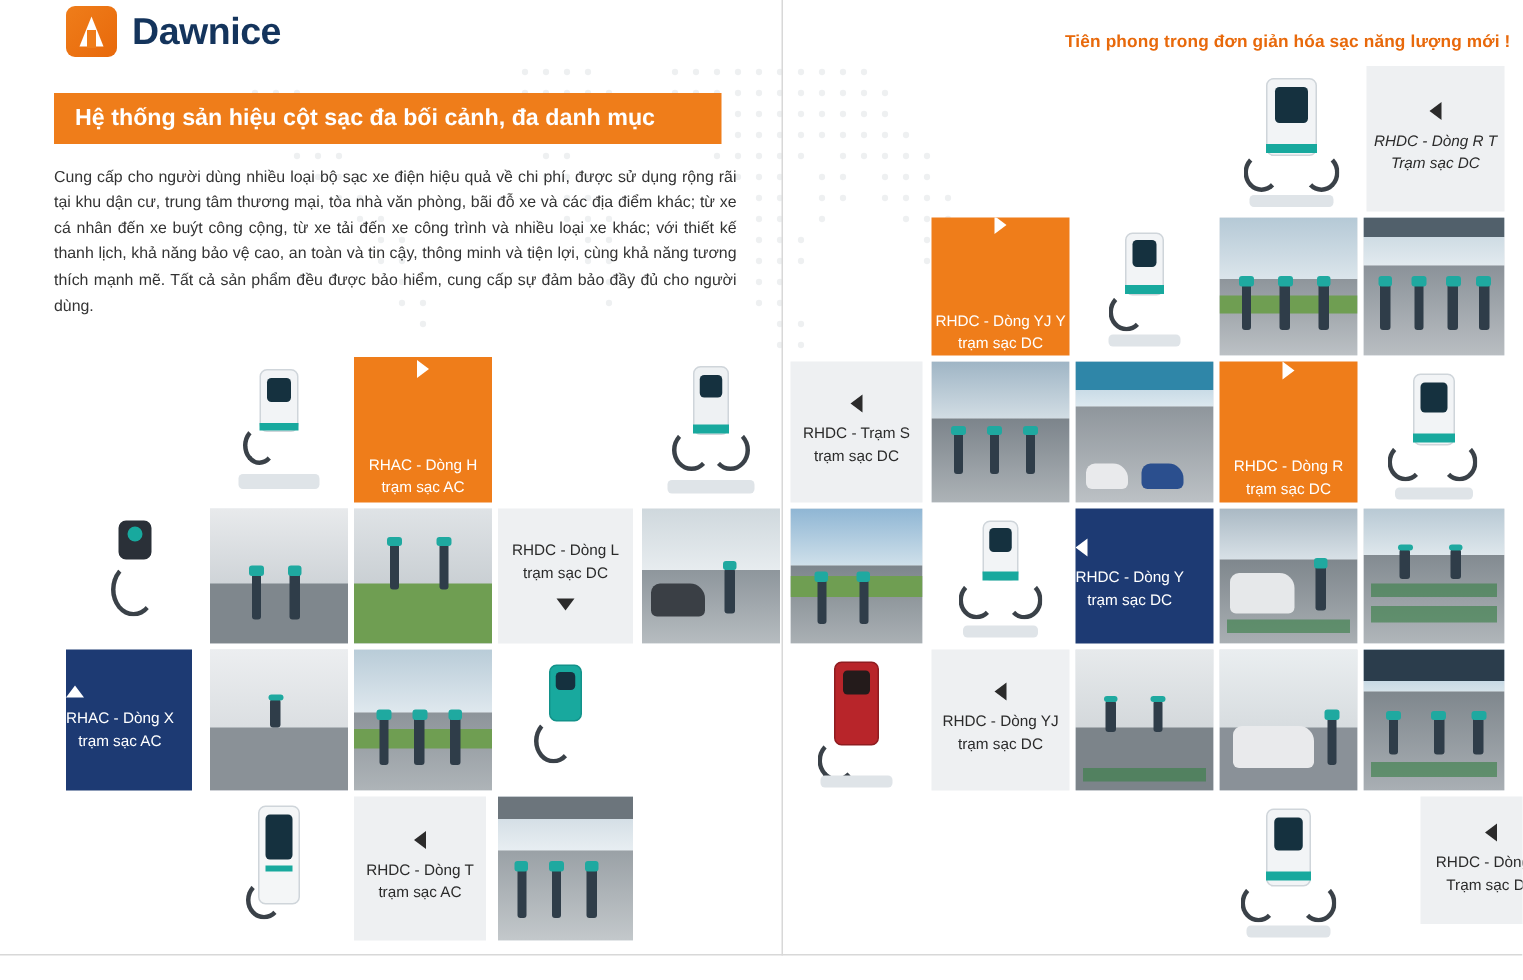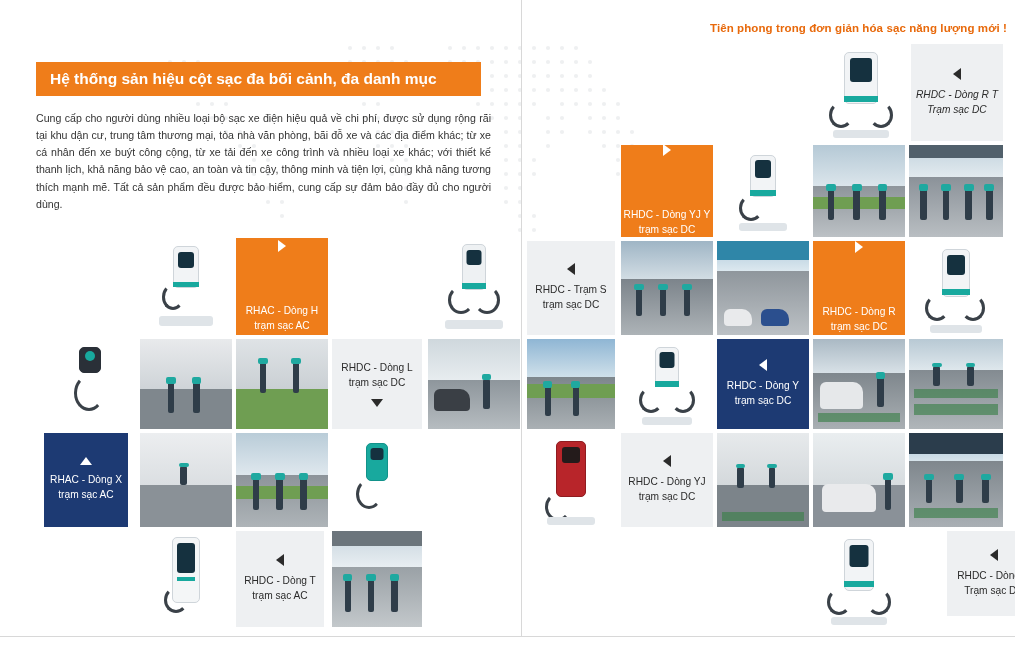--- a/index.html
+++ b/index.html
@@ -67,21 +67,21 @@
 
   
   .v-divider { position:absolute; left:521px; top:0; width:1px; height:637px; background:#d8d8d8; }
   .h-divider { position:absolute; left:0; bottom:16px; width:1015px; height:1px; background:#d8d8d8; }
 
   
   .tile { position:absolute; overflow:hidden; }
   .tile.photo { background:#dfe4e7; }
   .tile.grey { background:#eef0f2; display:flex; flex-direction:column; align-items:center; justify-content:center; }
   .tile.orange { background:#ef7d1a; display:flex; flex-direction:column; align-items:center; justify-content:center; }
-  .tile.navy { background:#1d3a73; display:flex; flex-direction:column; align-items:center; justify-content:center; }
+  .tile.navy { background:#1d3a73; display:flex; flex-direction:column; align-items:flex-start; justify-content:center; }
   .tile.white { background:#ffffff; display:flex; align-items:center; justify-content:center; }
 
   .cap { text-align:center; line-height:1.45; font-size:10.2px; }
   .cap .l1 { display:block; }
   .cap .l2 { display:block; }
   .tile.grey .cap { color:#2b2b2b; }
   .tile.orange .cap { color:#ffffff; font-weight:normal;margin-top:44px; }
   .tile.navy .cap { color:#ffffff; }
 
   .arrow { width:0; height:0; margin-bottom:8px; }
@@ -300,20 +300,24 @@
           <circle cx="384" cy="208" r="2.1"></circle>
           <circle cx="510" cy="208" r="2.1"></circle>
           <circle cx="524" cy="208" r="2.1"></circle>
         <circle cx="384" cy="222" r="2.1"></circle>
           <circle cx="510" cy="222" r="2.1"></circle>
           <circle cx="524" cy="222" r="2.1"></circle>
       </g>
     </g>
   </svg>
 
+  <div class="logo-wrap">
+    <div class="logo-mark"></div>
+    <div class="logo-text">Dawnice</div>
+  </div>
   <div class="tagline">Tiên phong trong đơn giản hóa sạc năng lượng mới !</div>
 
   <div class="title-band">
     <span>Hệ thống sản hiệu cột sạc đa bối cảnh, đa danh mục</span>
   </div>
   <div class="intro">Cung cấp cho người dùng nhiều loại bộ sạc xe điện hiệu quả về chi phí, được sử dụng rộng rãi tại khu dận cư, trung tâm thương mại, tòa nhà văn phòng, bãi đỗ xe và các địa điểm khác; từ xe cá nhân đến xe buýt công cộng, từ xe tải đến xe công trình và nhiều loại xe khác; với thiết kế thanh lịch, khả năng bảo vệ cao, an toàn và tin cậy, thông minh và tiện lợi, cùng khả năng tương thích mạnh mẽ. Tất cả sản phẩm đều được bảo hiểm, cung cấp sự đảm bảo đầy đủ cho người dùng.</div>
 
   <div class="v-divider"></div>
   <div class="h-divider"></div>
 

